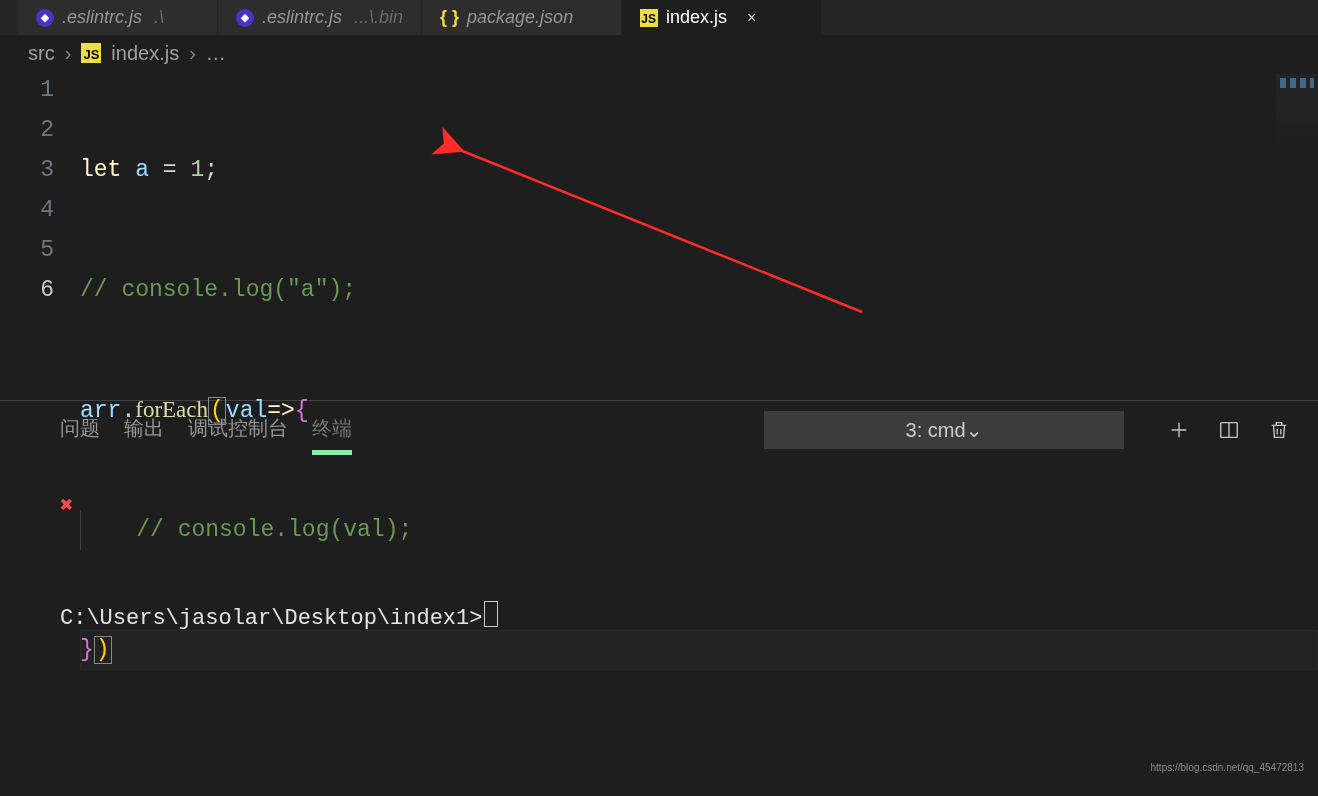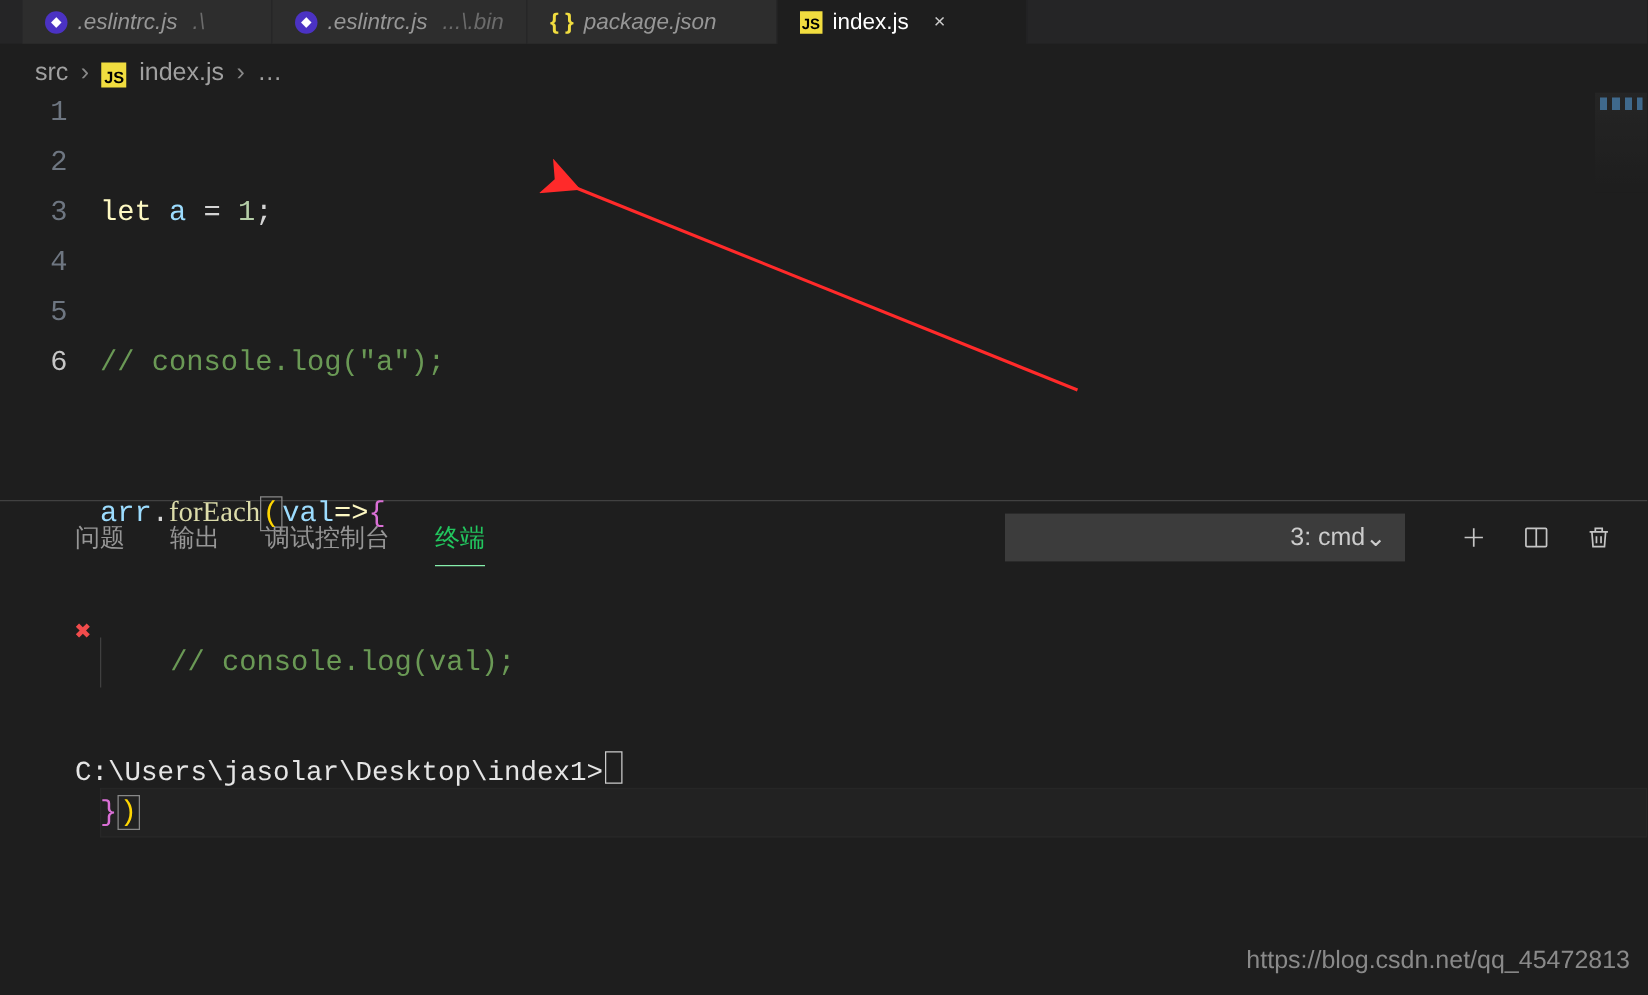--- a/index.html
+++ b/index.html
@@ -49,21 +49,21 @@
   .tab .eslint-icon {
     width: 18px; height: 18px; border-radius: 50%;
     background: #4b32c3; display:flex; align-items:center; justify-content:center;
     color:#fff; font-size:11px; font-style:normal;
   }
   .tab .close { color:#cccccc; margin-left: 12px; font-size:16px; }
   .tab .dim { color:#6b6b6b; margin-left:4px; }
 
   
   .breadcrumbs {
-    display: flex; align-items: flex-end;
+    display: flex; align-items: center;
     height: 34px;
     padding: 0 28px;
     font-size: 20px;
     color: #a0a0a0;
     gap: 10px;
   }
   .breadcrumbs .chev { color:#888; }
   .breadcrumbs .js-icon-sm {
     width: 20px; height: 20px;
     background: #f1dd3f; color: #000;
@@ -124,33 +124,33 @@
     height: 396px;
     display: flex; flex-direction: column;
   }
   .panel-header {
     display: flex;
     align-items: center;
     height: 58px;
     padding: 0 28px 0 60px;
     gap: 24px;
   }
-  .panel-tabs { display:flex; gap: 36px; flex:1; }
+  .panel-tabs { display:flex; gap: 24px; flex:1; }
   .panel-tab {
     color:#969696;
     font-size: 20px;
     padding: 10px 0 8px 0;
     cursor: pointer;
   }
-  .panel-tab.active { color:#22c55e; border-bottom: 1px solid #86efac; }
+  .panel-tab.active { color:#737373; border-bottom: 5px solid #86efac; }
   .panel-select {
-    width: 320px; height: 38px;
+    width: 360px; height: 38px;
     background:#3c3c3c; border:1px solid #3c3c3c;
     color:#cccccc; display:flex; align-items:center;
-    padding: 0 14px; justify-content: flex-end;
+    padding: 0 14px; justify-content: center;
     font-size: 20px;
   }
   .panel-actions { display:flex; gap: 28px; margin-left: 20px; align-items:center; }
   .panel-actions .act { color:#c5c5c5; font-size: 22px; cursor:pointer; display:flex; }
   .panel-actions svg { width:22px; height:22px; stroke:#c5c5c5; fill:none; stroke-width:1.5; }
 
   .terminal {
     flex:1;
     padding: 28px 60px;
     font-family: Consolas, "Courier New", monospace;
@@ -158,21 +158,21 @@
     line-height: 40px;
     position: relative;
   }
   .term-error { color:#f14c4c; font-weight: normal; display:flex; align-items:center; gap:8px; }
   .term-error .x { font-weight: bold; }
   .term-prompt { color:#e5e5e5; margin-top: 72px; }
   .cursor-box { display:inline-block; width:14px; height:26px; border:1px solid #cccccc; vertical-align: -3px; margin-left:2px; }
 
   .watermark {
     position:absolute; right:14px; bottom:8px;
-    color:#8a8a8a; font-size:20px;
+    color:#8a8a8a; font-size:10px;
     font-family: "Segoe UI", sans-serif;
   }
 
   
   .arrow-svg { position:absolute; left:0; top:0; pointer-events:none; }
 </style>
 </head>
 <body>
 
 <div class="tabs">

